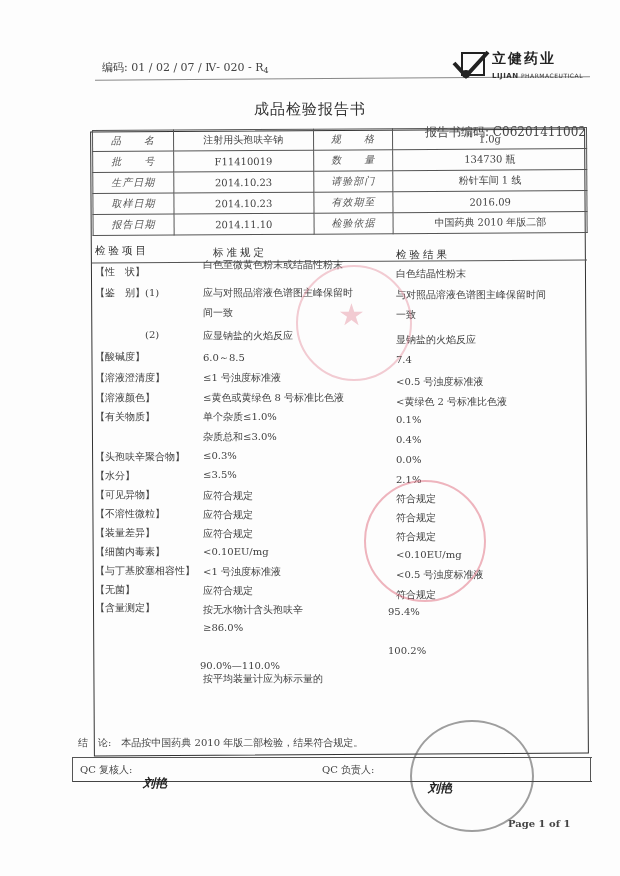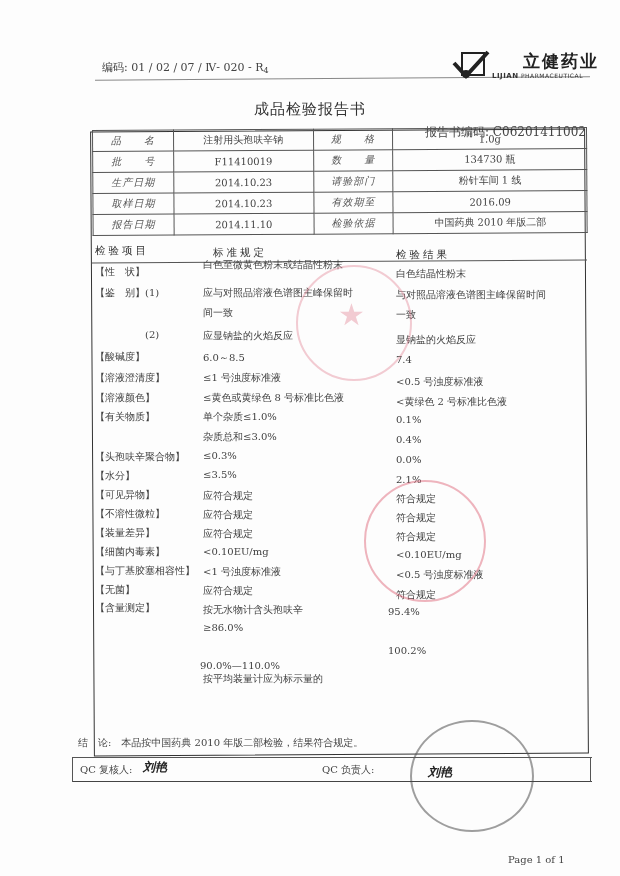--- a/index.html
+++ b/index.html
@@ -7,21 +7,21 @@
     width: 620px; height: 876px; background: #fdfdfd;
     position: relative; overflow: hidden;
     font-family: "DejaVu Serif", "Liberation Serif", serif;
     color: #3a3a3a;
   }
   .abs { position: absolute; white-space: nowrap; }
   .code-line { left: 102px; top: 60px; font-size: 11px; color: #444; }
   .code-line .sub { font-size: 8px; vertical-align: -2px; }
   .header-rule { position: absolute; left: 95px; top: 78px; width: 495px; height: 1px; background: #888; transform: rotate(-0.4deg); }
   .logo { left: 452px; top: 50px; width: 140px; height: 30px; }
-  .logo-cn { position: absolute; left: 40px; top: 0; font-family: "DejaVu Sans", sans-serif; font-size: 17px; font-weight: bold; color: #222; letter-spacing: 2px; margin-left: 31px; }
+  .logo-cn { position: absolute; left: 40px; top: 0; font-family: "DejaVu Sans", sans-serif; font-size: 14px; font-weight: bold; color: #222; letter-spacing: 2px; }
   .logo-en { position: absolute; left: 40px; top: 22px; font-family: "DejaVu Sans", sans-serif; font-size: 6px; color: #333; letter-spacing: 0.5px; }
   .logo-en b { font-size: 7px; }
   .title { left: 0; width: 620px; text-align: center; top: 100px; font-size: 15px; color: #333; letter-spacing: 1px; }
   .report-no { right: 34px; top: 124px; font-size: 12px; color: #444; }
 
   .frame { position: absolute; left: 92px; top: 130px; width: 495px; height: 625px; border: 1px solid #333; box-sizing: border-box; transform: rotate(-0.35deg); }
   .info-table { position: absolute; left: 92px; top: 130px; width: 495px; border-collapse: collapse; transform: rotate(-0.35deg); transform-origin: left top; font-size: 10px; }
   .info-table td { border: 1px solid #555; height: 20px; padding: 0; text-align: center; color: #444; }
   .info-table td.lbl { color: #555; letter-spacing: 1px; font-style: italic; }
 
@@ -32,24 +32,24 @@
   .res { left: 396px; text-align: center; }
   .divider { position: absolute; height: 1px; background: #555; }
 
   .conclusion { left: 78px; top: 736px; font-size: 10px; color: #444; }
   .qc-line { position: absolute; left: 72px; top: 757px; width: 520px; height: 1px; background: #555; }
   .qc-bottom { position: absolute; left: 72px; top: 781px; width: 520px; height: 1.2px; background: #444; }
   .qc-left { position: absolute; left: 72px; top: 757px; width: 1px; height: 25px; background: #555; }
   .qc-right { position: absolute; left: 590px; top: 757px; width: 1px; height: 25px; background: #555; }
   .qc-rev { left: 80px; top: 763px; font-size: 10px; color: #444; }
   .qc-mgr { left: 322px; top: 763px; font-size: 10px; color: #444; }
-  .sig { font-family: "DejaVu Serif", serif; font-style: italic; color: #222; font-size: 12px; font-weight: bold; }
+  .sig { font-family: "DejaVu Serif", serif; font-style: italic; color: #222; font-size: 12px; font-weight: bold; margin-top: 16px; }
   .sig1 { left: 143px; top: 759px; }
   .sig2 { left: 428px; top: 764px; }
-  .page-no { left: 508px; top: 854px; font-size: 10px; color: #444; }
+  .page-no { left: 508px; top: 818px; font-size: 10px; color: #444; font-weight: bold; }
 
   .stamp { position: absolute; border-radius: 50%; pointer-events: none; }
   .stamp-red1 { left: 296px; top: 265px; width: 112px; height: 112px; border: 2px solid rgba(220,110,130,0.35); }
   .stamp-red1 .star { position: absolute; left: 40px; top: 30px; font-size: 30px; color: rgba(220,110,130,0.35); }
   .stamp-red2 { left: 364px; top: 480px; width: 118px; height: 118px; border: 2px solid rgba(220,90,110,0.45); }
   .stamp-gray { left: 410px; top: 720px; width: 120px; height: 108px; border: 2px solid rgba(80,80,80,0.55); }
 </style>
 </head>
 <body>
 

